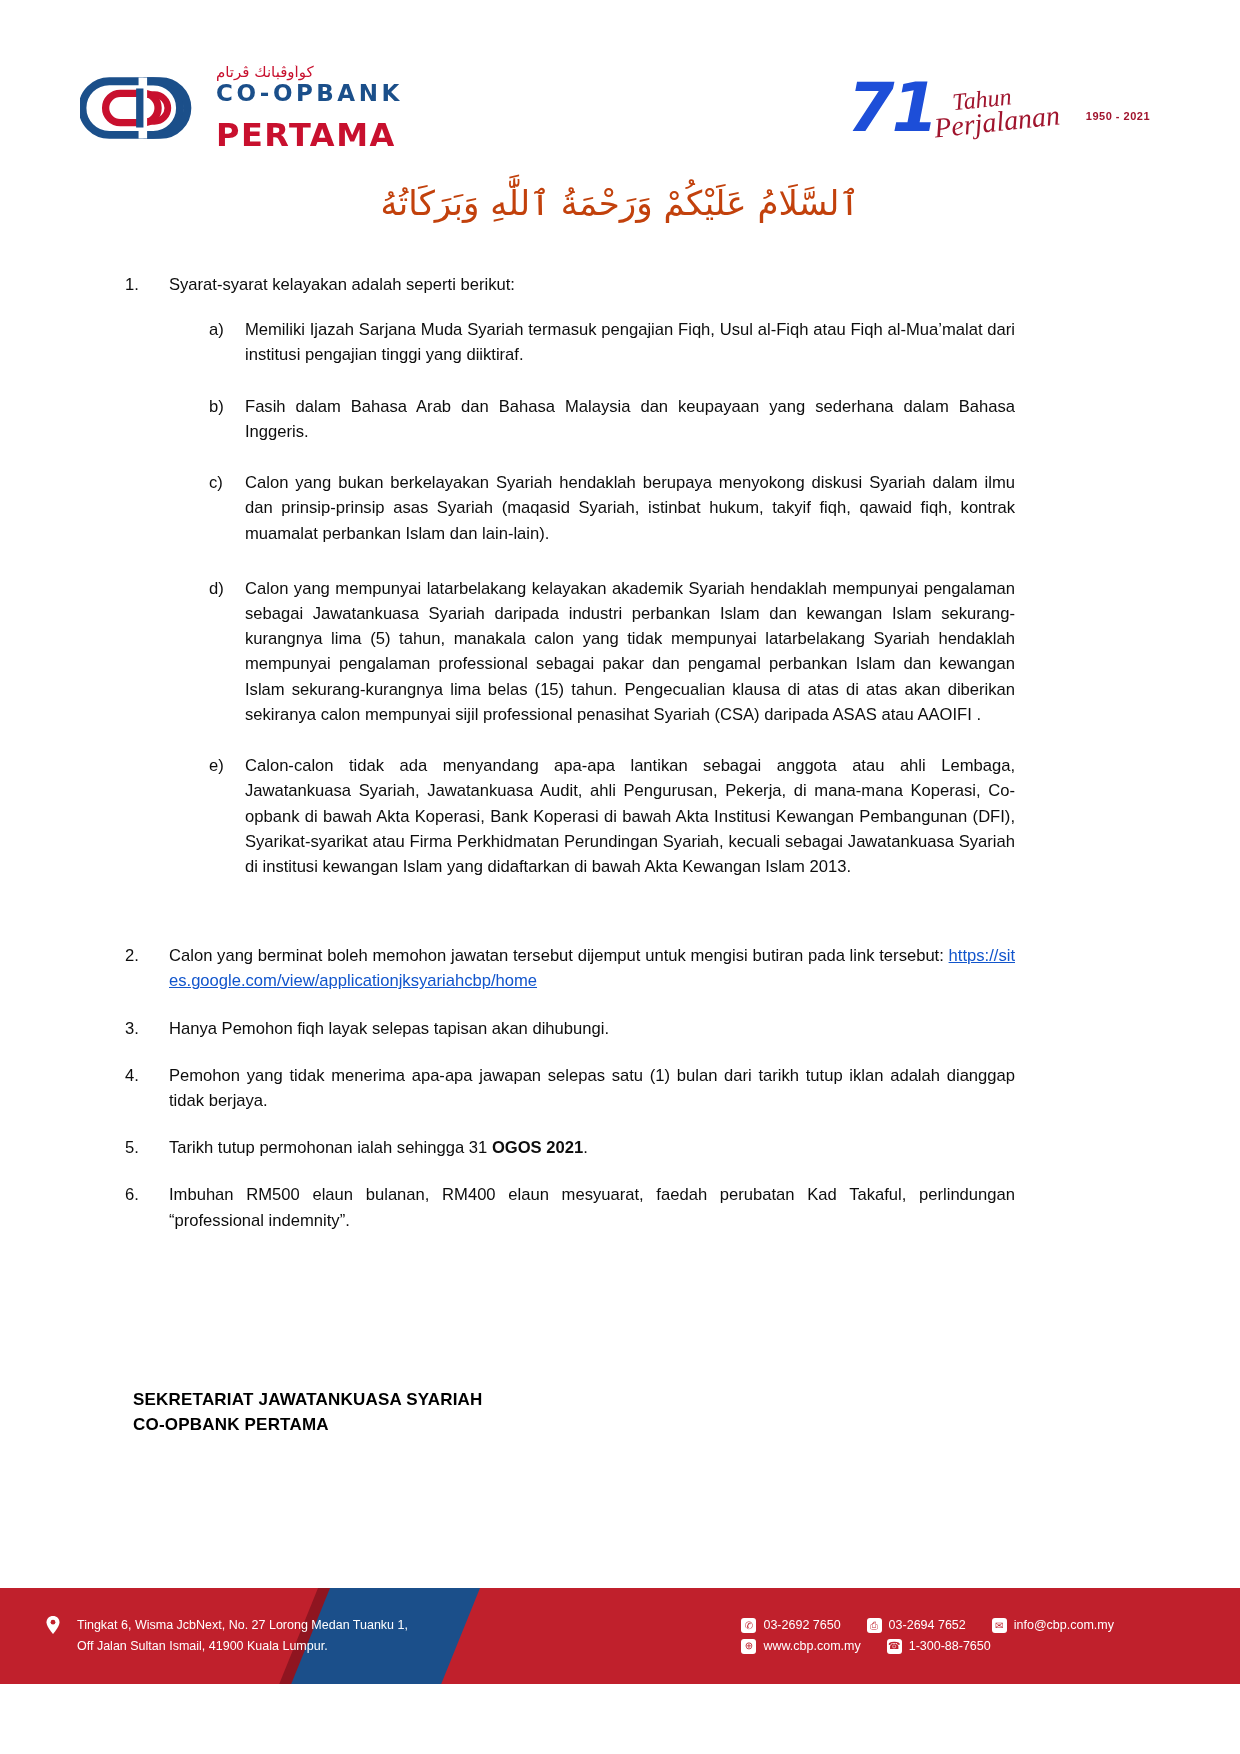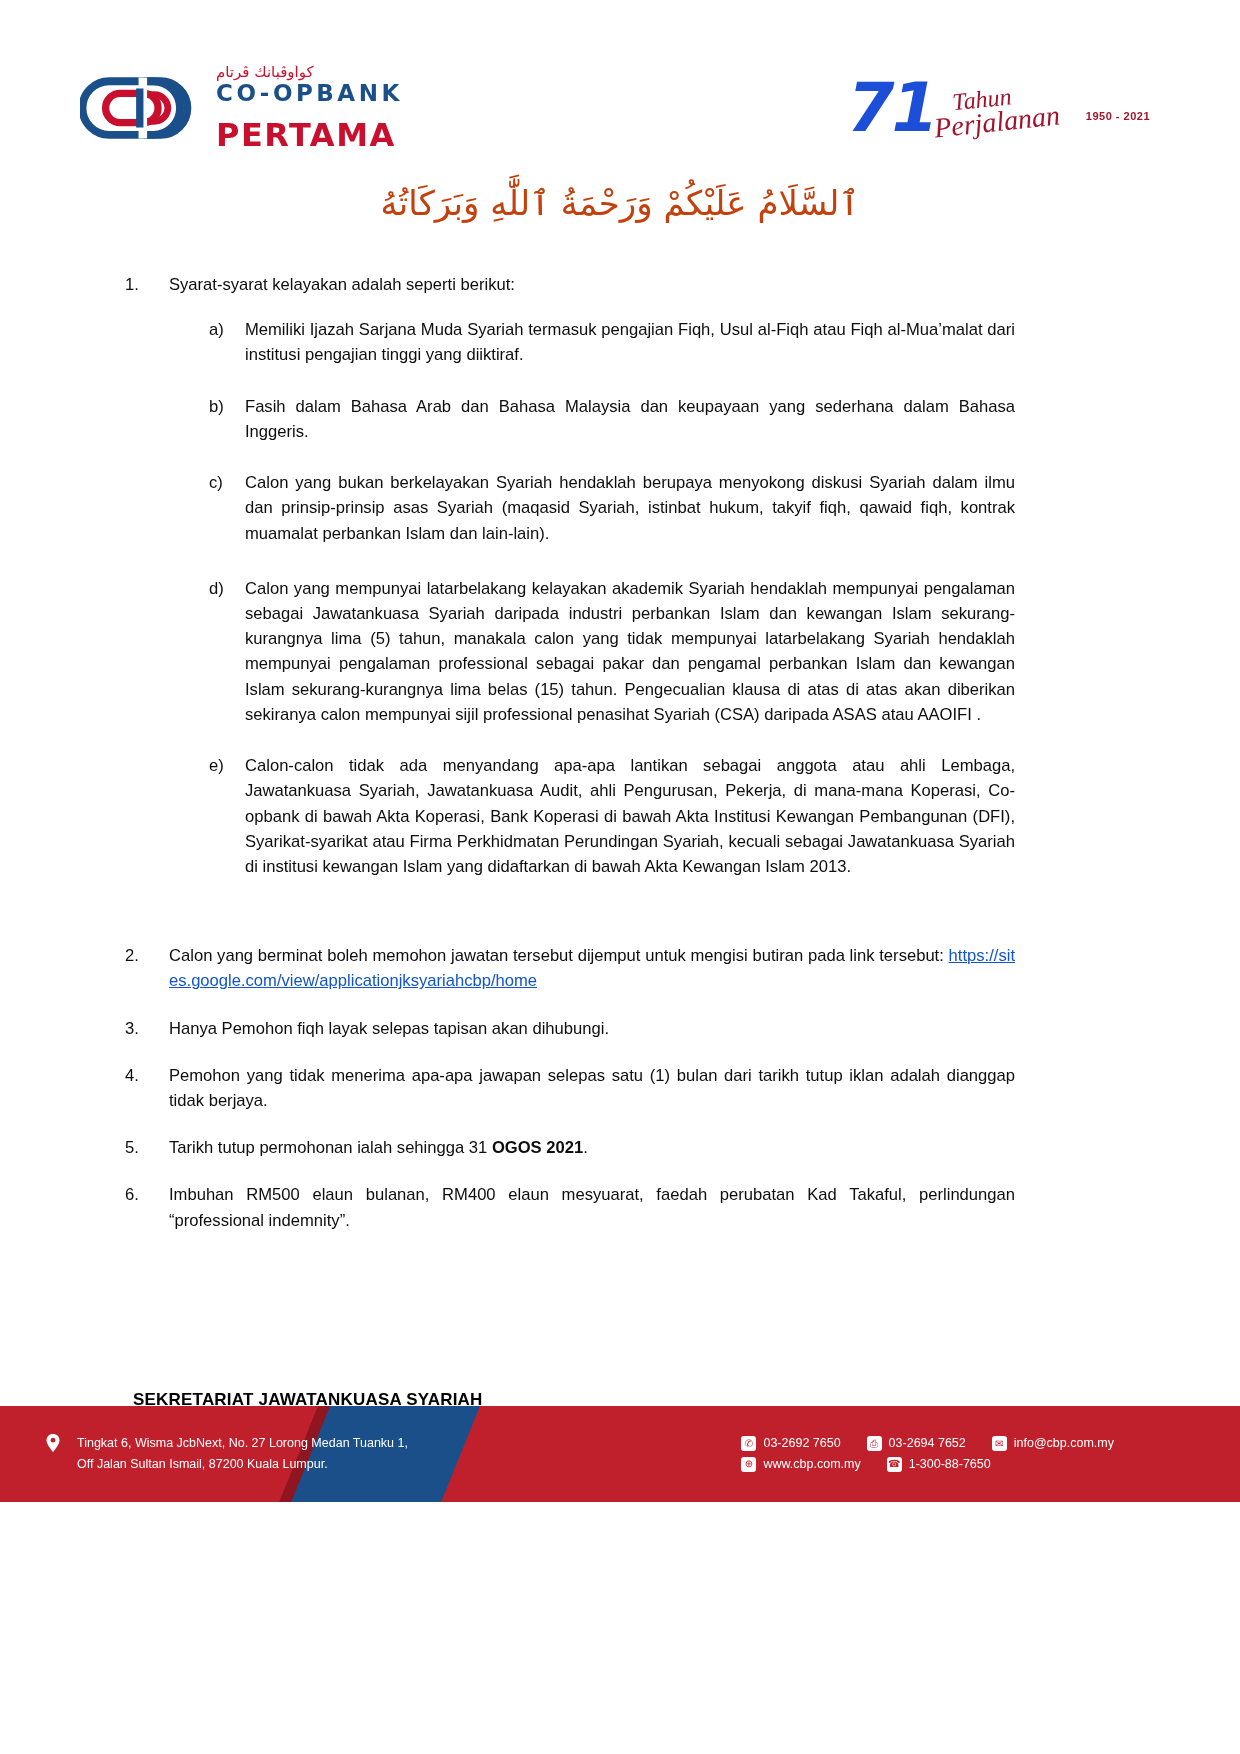--- a/index.html
+++ b/index.html
@@ -6,21 +6,21 @@
   html, body {
     width: 1240px;
     height: 1754px;
     background: #ffffff;
     font-family: "Liberation Sans", sans-serif;
     color: #000000;
   }
   .page {
     position: relative;
     width: 1240px;
-    height: 1502px;
+    height: 1684px;
     background: #fff;
     overflow: hidden;
   }
 
   
   .header {
     position: absolute;
     top: 48px; left: 0; right: 0;
     height: 120px;
     display: flex;
@@ -341,21 +341,21 @@
 
       <div class="f-address">
         <span class="pin">
           <svg viewBox="0 0 14 18" width="14" height="18" aria-hidden="true">
             <path d="M7 0 C3.2 0 0.5 2.7 0.5 6.2 C0.5 10.8 7 18 7 18 C7 18 13.5 10.8 13.5 6.2 C13.5 2.7 10.8 0 7 0 Z" fill="#ffffff"></path>
             <circle cx="7" cy="6.2" r="2.4" fill="#c0202c"></circle>
           </svg>
         </span>
         <span class="lines">
           <div>Tingkat 6, Wisma JcbNext, No. 27 Lorong Medan Tuanku 1,</div>
-          <div>Off Jalan Sultan Ismail, 87200 Kuala Lumpur.</div>
+          <div>Off Jalan Sultan Ismail, 41900 Kuala Lumpur.</div>
         </span>
       </div>
 
       <div class="f-contacts">
         <div class="f-row">
           <span class="f-chip">
             <span class="ficon">✆</span>
             <span>03-2692 7650</span>
           </span>
           <span class="f-chip">

